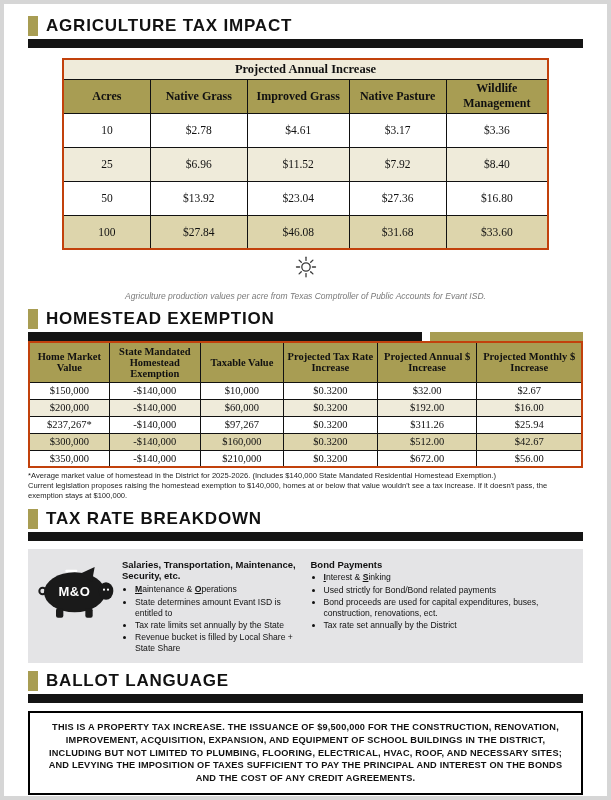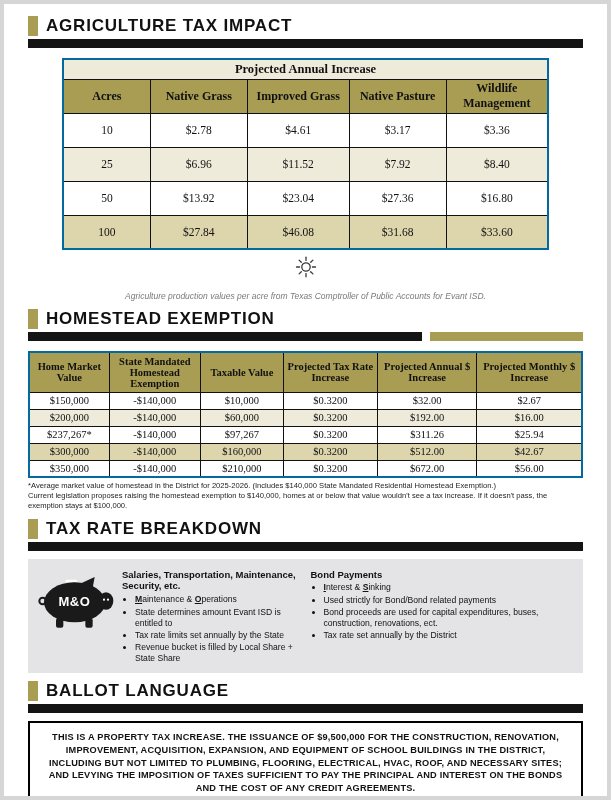--- a/index.html
+++ b/index.html
@@ -8,33 +8,33 @@
   .page { width: 611px; height: 800px; background: #fff; border: 4px solid #d6d6d6; overflow: hidden; margin: 0 auto; }
   .content { padding: 10px 24px 0; }
 
   .sec-head { display: flex; align-items: center; gap: 8px; margin-top: 8px; }
   .sec-head.first { margin-top: 2px; }
   .accent-tab { width: 10px; height: 20px; background: var(--accent, #a89d53); flex: 0 0 10px; }
   .sec-title { font-size: 17px; font-weight: 800; letter-spacing: .8px; margin: 0; }
   .bar { height: 9px; background: #141414; margin-top: 3px; }
   .bar.split { background: linear-gradient(to right, #141414 0 71%, #fff 71% 72.5%, var(--accent, #a89d53) 72.5% 100%); }
 
-  .data-table { border-collapse: collapse; font-family: "Liberation Serif", "DejaVu Serif", serif; border: 2px solid #0369a1; }
+  .data-table { border-collapse: collapse; font-family: "Liberation Serif", "DejaVu Serif", serif; border: 2px solid #c2410c; }
   .data-table th, .data-table td { border: 1px solid #111; text-align: center; padding: 1px 3px; }
   .data-table tbody tr:nth-child(even) { background: var(--beige, #efebda); }
   .data-table tbody tr:nth-child(4) { background: var(--beige2, #ddd5ac); }
 
   .ag-table { width: 487px; margin: 10px auto 0; font-size: 11.5px; }
   .ag-table .caption { background: var(--beige, #efebda); font-size: 12.5px; font-weight: 700; height: 20px; }
   .ag-table .head-row th { background: var(--accent, #a89d53); font-weight: 700; font-size: 12px; height: 34px; }
   .ag-table td { height: 34px; }
   .ag-table col.c0 { width: 18%; } .ag-table col.c1 { width: 20%; } .ag-table col.c2 { width: 21%; }
   .ag-table col.c3 { width: 20%; } .ag-table col.c4 { width: 21%; }
 
-  .hs-table { width: 100%; margin-top: 10px; font-size: 10.5px; border-radius: 10px; }
+  .hs-table { width: 100%; font-size: 10.5px; border-radius: 10px; }
   .hs-table th { background: var(--accent, #a89d53); font-weight: 700; height: 40px; padding: 2px 3px; }
   .hs-table td { height: 17px; }
   .hs-table col.h0 { width: 14.5%; } .hs-table col.h1 { width: 16.5%; } .hs-table col.h2 { width: 15%; }
   .hs-table col.h3 { width: 17%; } .hs-table col.h4 { width: 18%; } .hs-table col.h5 { width: 19%; }
 
   .note-row { display: flex; align-items: center; justify-content: center; gap: 9px; margin-top: 4px; flex-direction: column; }
   .note-text { font-style: italic; font-size: 8.5px; color: #7a7a7a; max-width: 430px; }
 
   .footnote { font-size: 7.6px; color: #1d1d1d; line-height: 1.3; margin-top: 3px; }
 

